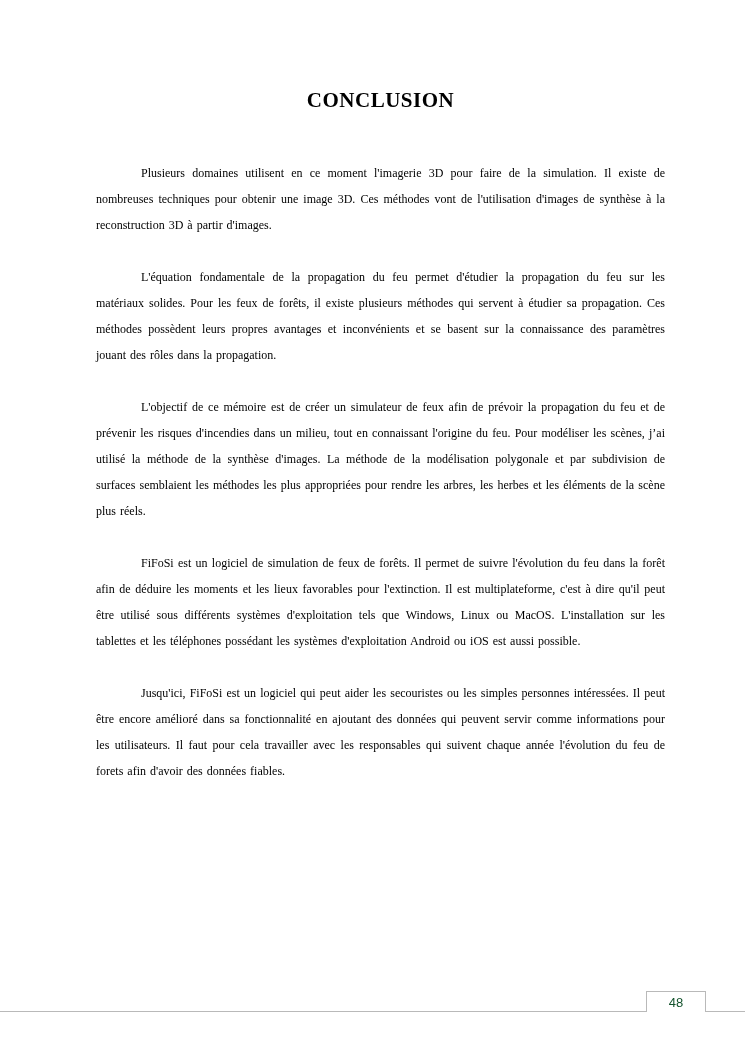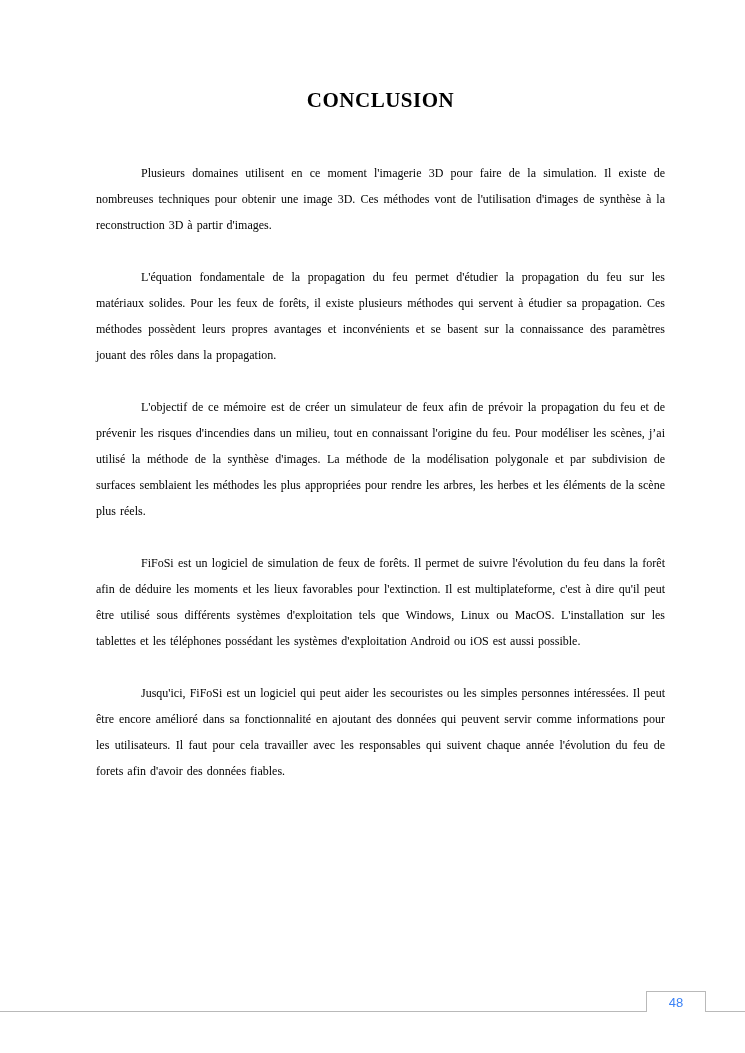--- a/index.html
+++ b/index.html
@@ -57,21 +57,21 @@
     border-bottom: none;
     box-sizing: border-box;
     z-index: 2;
     display: flex;
     align-items: center;
     justify-content: center;
   }
   .page-number-box span {
     font-family: "Liberation Sans", sans-serif;
     font-size: 13px;
-    color: #3b82f6;
+    color: #14532d;
   }
 </style>
 </head>
 <body>
 
 <div class="page">
 
   <h1 class="doc-title">CONCLUSION</h1>
 
   <div class="content">

